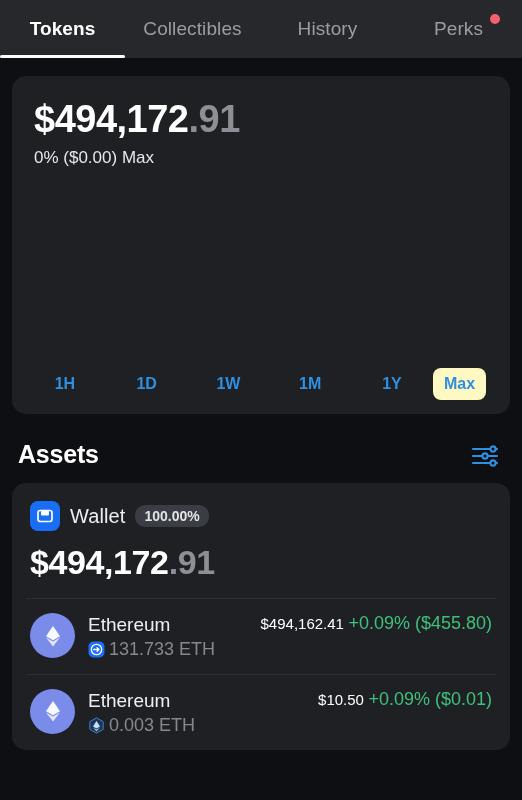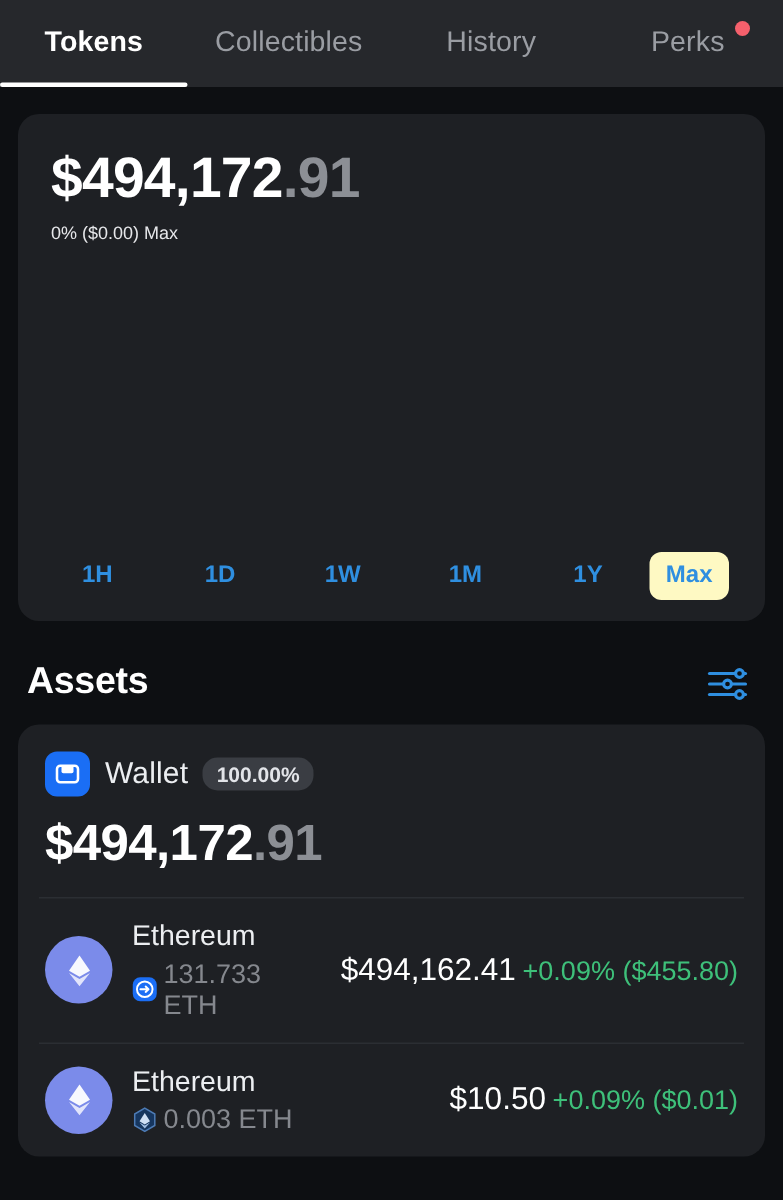--- a/index.html
+++ b/index.html
@@ -66,21 +66,21 @@
   .bal-main{
     font-size:38px;
     font-weight:bold;
     color:#ffffff;
     letter-spacing:-.5px;
     line-height:1.05;
   }
   .bal-cents{ color:#8c8f95; }
   .bal-sub{
     margin-top:8px;
-    font-size:12px;
+    font-size:17px;
     color:#e6e7ea;
   }
 
   .chart-plot{
     position:absolute;
     left:14px; right:14px;
     top:110px; height:180px;
   }
 
   .ranges{
@@ -160,21 +160,20 @@
   }
   .divider{
     height:1px;
     background:#2b2e33;
     margin:0 14px;
   }
 
   
   .token-row{
     display:flex;
-    align-items:center;
     padding:14px 18px;
     gap:13px;
   }
   .token-ico{
     width:45px; height:45px;
     border-radius:50%;
     background:#7b8bea;
     display:flex;
     align-items:center;
     justify-content:center;
@@ -192,21 +191,21 @@
     gap:4px;
     margin-top:2px;
   }
   .net-badge{ flex:0 0 auto; display:block; }
   .token-amt{
     font-size:18px;
     color:#85888e;
   }
   .token-right{ text-align:right; }
   .token-val{
-    font-size:21px;
+    font-size:15px;
     color:#ffffff;
     line-height:1.25;
   }
   .token-chg{
     font-size:18px;
     color:#3ec07a;
     margin-top:2px;
   }
 </style>
 </head>

